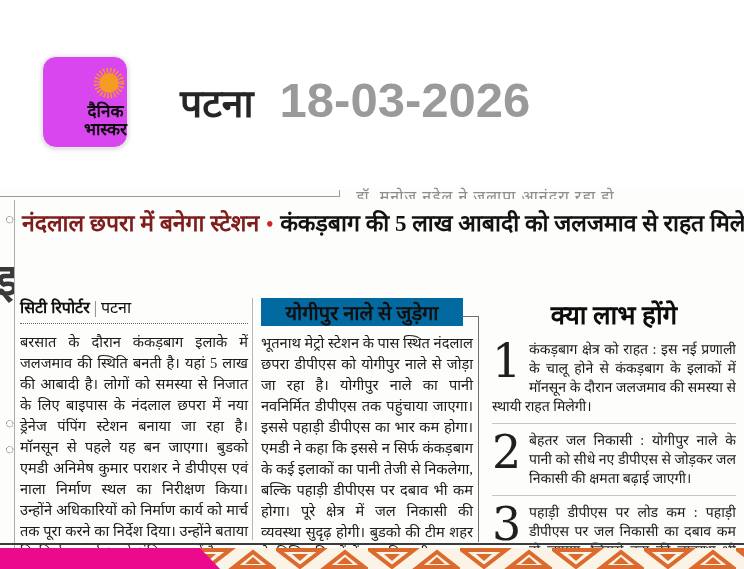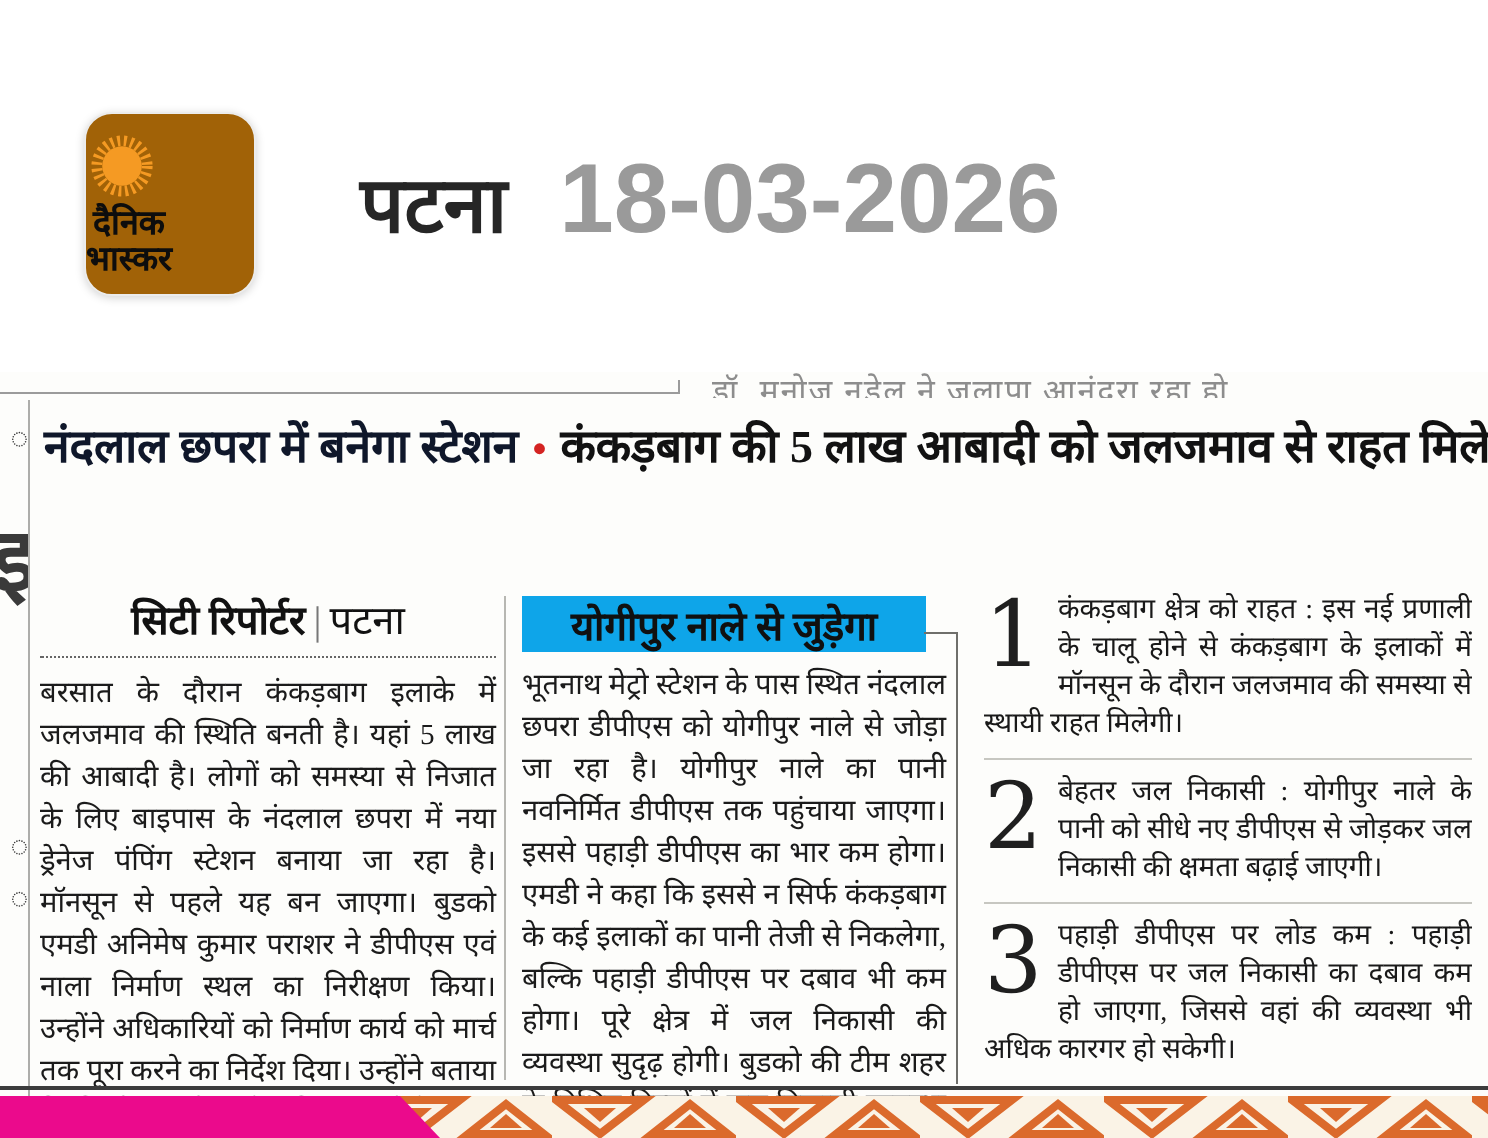--- a/index.html
+++ b/index.html
@@ -4,23 +4,23 @@
 <style>
   html,body{margin:0;padding:0;}
   body{
     width:744px;height:569px;position:relative;overflow:hidden;
     background:#ffffff;
     font-family:"Liberation Serif","DejaVu Serif",serif;
   }
   
   .logo-card{
     position:absolute;left:42px;top:56px;width:84px;height:90px;
-    background:#a16207;border:1px solid #ececec;border-radius:14px;
+    background:#d946ef;border:1px solid #ececec;border-radius:14px;
     box-shadow:0 1px 5px rgba(0,0,0,.18);
-    display:flex;flex-direction:column;align-items:flex-start;justify-content:center;
+    display:flex;flex-direction:column;align-items:flex-end;justify-content:center;
   }
   .sun{width:36px;height:36px;margin-bottom:2px;}
   .logo-text{
     font-family:"Liberation Sans","DejaVu Sans",sans-serif;
     font-weight:bold;font-size:17px;line-height:18px;color:#0d0d0d;text-align:center;
   }
   .masthead{
     position:absolute;top:72px;left:180px;white-space:nowrap;
     font-family:"Liberation Sans","DejaVu Sans",sans-serif;
   }
@@ -46,41 +46,41 @@
   .lf0{top:8px;font-size:15px;}
   .lf1{top:48px;font-size:44px;font-weight:bold;}
   .lf2{top:212px;font-size:15px;}
   .lf3{top:238px;font-size:15px;}
   .lf4{top:264px;font-size:15px;}
 
   .kicker{
     position:absolute;left:22px;top:20px;width:720px;white-space:nowrap;
     font-size:23px;font-weight:bold;
   }
-  .kicker .hl{color:#0f172a;}
+  .kicker .hl{color:#7f1d1d;}
   .kicker .dot{color:#d42422;margin:0 7px;font-size:20px;}
   .kicker .rest{color:#121212;}
   .headline{
     position:absolute;left:15px;top:50px;width:728px;white-space:nowrap;
     font-size:39px;font-weight:bold;color:#0b0b0b;letter-spacing:-1px;
   }
 
   
   .col1{position:absolute;left:20px;top:110px;width:228px;}
-  .byline{text-align:center;font-size:20px;color:#111;}
+  .byline{text-align:left;font-size:16px;color:#111;}
   .byline .rep{font-weight:bold;}
   .byline .sep{color:#777;font-weight:normal;margin:0 4px;}
   .byline-dots{border-bottom:1.5px dotted #666;margin:5px 0 8px 0;}
   .bodytext{font-size:14.6px;line-height:21px;text-align:justify;color:#1b1b1b;}
 
   .vdiv1{position:absolute;left:252px;top:112px;width:1px;height:242px;background:#b7b7b2;}
 
   .col2{position:absolute;left:261px;top:112px;width:212px;}
   .graybar{
-    width:202px;height:28px;background:#0ea5e9;margin-bottom:7px;
+    width:202px;height:28px;background:#0369a1;margin-bottom:7px;
     display:flex;align-items:center;justify-content:center;
     font-size:20px;font-weight:bold;color:#101010;
   }
   .col2-corner-h{position:absolute;left:462px;top:130px;width:17px;height:1px;background:#6f6f6b;}
   .col2-corner-v{position:absolute;left:478px;top:130px;width:1px;height:226px;background:#6f6f6b;}
 
   .col3{position:absolute;left:492px;top:110px;width:244px;}
   .benefits-title{text-align:center;font-size:26px;font-weight:bold;color:#0c0c0c;margin-bottom:8px;}
   .benefit{overflow:hidden;}
   .benefit .num{
@@ -143,20 +143,21 @@
   <div class="vdiv1"></div>
 
   <div class="col2">
     <div class="graybar">योगीपुर नाले से जुड़ेगा</div>
     <div class="bodytext">भूतनाथ मेट्रो स्टेशन के पास स्थित नंदलाल छपरा डीपीएस को योगीपुर नाले से जोड़ा जा रहा है। योगीपुर नाले का पानी नवनिर्मित डीपीएस तक पहुंचाया जाएगा। इससे पहाड़ी डीपीएस का भार कम होगा। एमडी ने कहा कि इससे न सिर्फ कंकड़बाग के कई इलाकों का पानी तेजी से निकलेगा, बल्कि पहाड़ी डीपीएस पर दबाव भी कम होगा। पूरे क्षेत्र में जल निकासी की व्यवस्था सुदृढ़ होगी। बुडको की टीम शहर के विभिन्न हिस्सों में जल निकासी व्यवस्था को मॉनसून से पहले दुरुस्त करने में जुटी है।</div>
   </div>
   <div class="col2-corner-h"></div>
   <div class="col2-corner-v"></div>
 
   <div class="col3">
+    <div class="benefits-title">क्या लाभ होंगे</div>
 
     <div class="benefit">
       <div class="num">1</div>
       <p><span class="lead">कंकड़बाग क्षेत्र को राहत : </span><span>इस नई प्रणाली के चालू होने से कंकड़बाग के इलाकों में मॉनसून के दौरान जलजमाव की समस्या से स्थायी राहत मिलेगी।</span></p>
     </div>
     <hr class="benefit-sep">
 
     <div class="benefit">
       <div class="num">2</div>
       <p><span class="lead">बेहतर जल निकासी : </span><span>योगीपुर नाले के पानी को सीधे नए डीपीएस से जोड़कर जल निकासी की क्षमता बढ़ाई जाएगी।</span></p>

